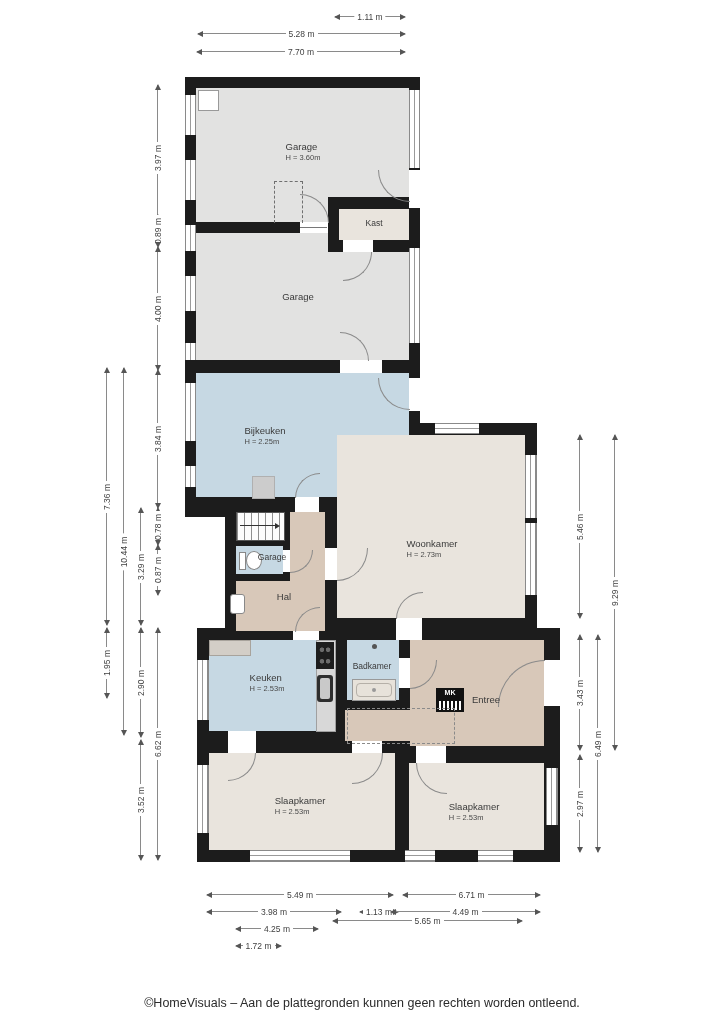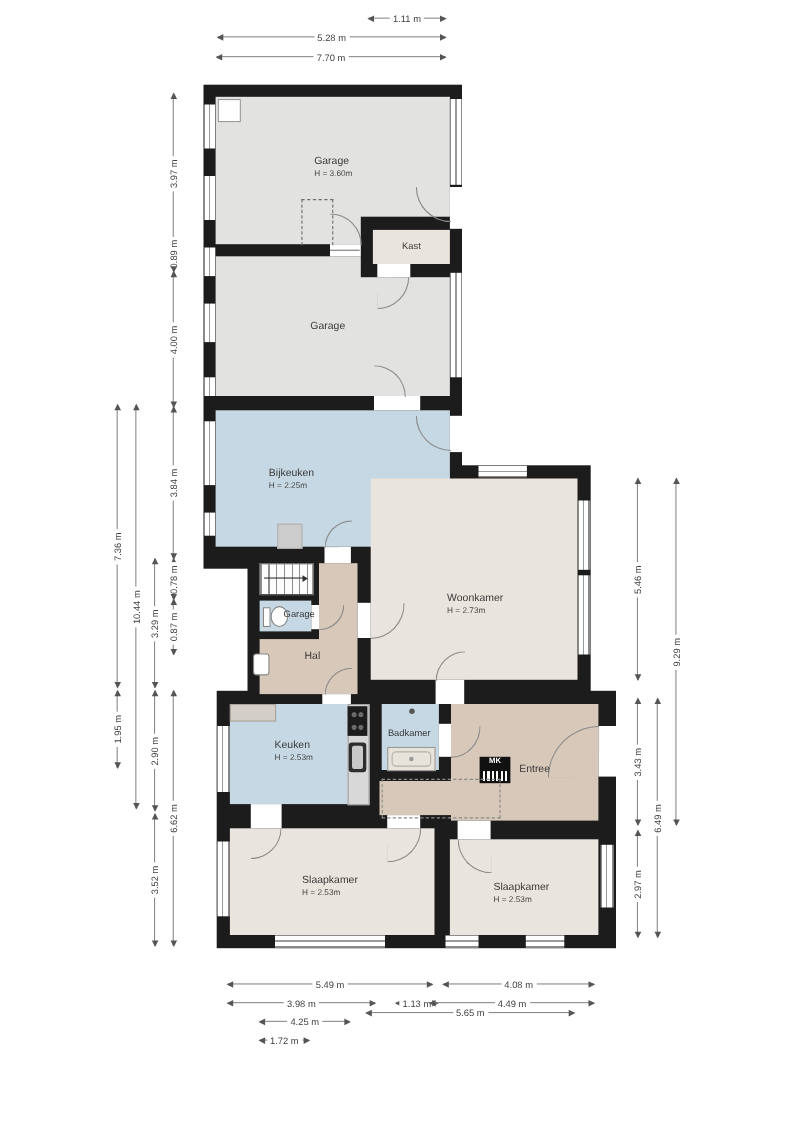--- a/index.html
+++ b/index.html
@@ -295,21 +295,21 @@
       <span>6.49 m</span>
     </div>
   <div class="dim v" style="left:614px;top:435px;height:315px">
       <span>9.29 m</span>
     </div>
 
   <div class="dim h" style="left:207px;top:894px;width:186px">
       <span>5.49 m</span>
     </div>
   <div class="dim h" style="left:403px;top:894px;width:137px">
-      <span>4.08 m</span>
+      <span>6.71 m</span>
     </div>
   <div class="dim h" style="left:207px;top:911px;width:134px">
       <span>3.98 m</span>
     </div>
   <div class="dim h" style="left:360px;top:911px;width:38px">
       <span>1.13 m</span>
     </div>
   <div class="dim h" style="left:391px;top:911px;width:149px">
       <span>4.49 m</span>
     </div>
@@ -317,15 +317,16 @@
       <span>4.25 m</span>
     </div>
   <div class="dim h" style="left:333px;top:920px;width:189px">
       <span>5.65 m</span>
     </div>
   <div class="dim h" style="left:236px;top:945px;width:45px">
       <span>1.72 m</span>
     </div>
 
   <div class="footer">
+    <div>©HomeVisuals – Aan de plattegronden kunnen geen rechten worden ontleend.</div>
   </div>
 
 </div>
 
 </body></html>

